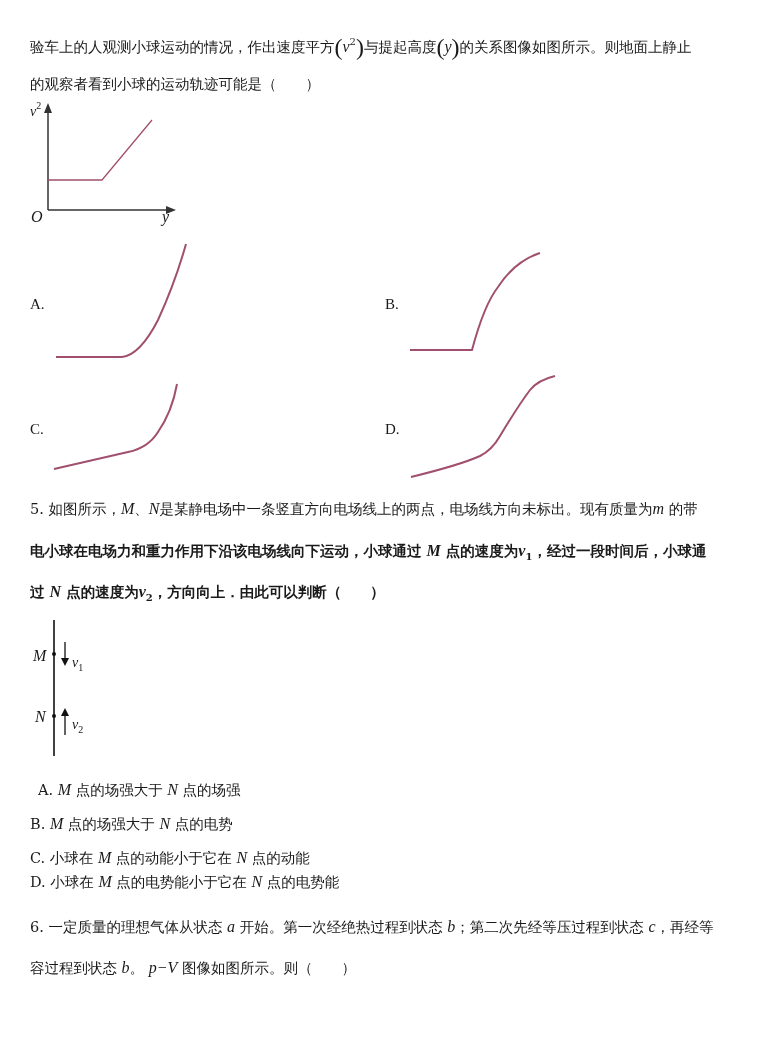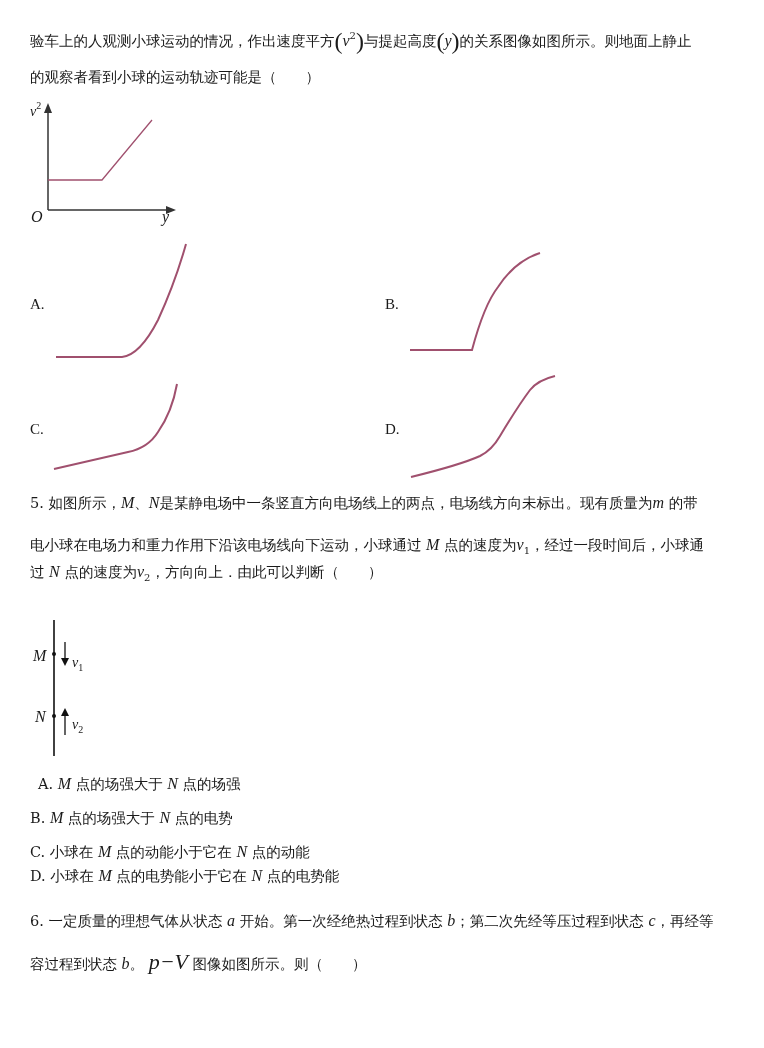--- a/index.html
+++ b/index.html
@@ -3,21 +3,21 @@
 <meta charset="utf-8">
 <style>
   html, body { margin: 0; padding: 0; background: #ffffff; }
   body {
     width: 764px; height: 1048px; position: relative; overflow: hidden;
     font-family: "DejaVu Serif", "Liberation Serif", serif;
     color: #1a1a1a;
   }
   .line {
     position: absolute; left: 30px;
-    font-size: 14.5px; white-space: nowrap; line-height: 15px;
+    font-size: 14.5px; white-space: nowrap; line-height: 28px;
   }
   .it { font-family: "Liberation Serif", serif; font-style: italic; font-size: 16px; }
   .paren { font-family: "Liberation Serif", serif; font-size: 24px; vertical-align: -3px; font-weight: 300; }
   .sub { font-size: 10px; vertical-align: -4px; font-style: normal; }
   .sup { font-size: 10px; vertical-align: 7px; font-style: normal; }
   .label { position: absolute; font-family: "Liberation Serif", serif; font-size: 15px; }
   svg { position: absolute; overflow: visible; }
 </style>
 </head>
 <body>
@@ -56,24 +56,24 @@
 </svg>
 
 <span class="label" style="left:385px;top:421px;">D.</span>
 <svg width="200" height="115" style="left:380px;top:370px;">
   <path d="M31,107 Q80,95 100,86 Q112,80 120,66 Q138,36 150,20 Q158,10 175,6" fill="none" stroke="#a0506e" stroke-width="2"></path>
 </svg>
 
 <div class="line" style="top:495px;">
   <span>5. 如图所示，</span><span class="it">M</span><span>、</span><span class="it">N</span><span>是某静电场中一条竖直方向电场线上的两点，电场线方向未标出。现有质量为</span><span class="it">m</span> <span>的带</span>
 </div>
-<div class="line" style="top:537px;">
+<div class="line" style="top:537px;font-weight:bold;">
   <span>电小球在电场力和重力作用下沿该电场线向下运动，小球通过</span> <span class="it">M</span> <span>点的速度为</span><span class="it">v</span><span class="sub">1</span><span>，经过一段时间后，小球通</span>
 </div>
-<div class="line" style="top:564px;">
+<div class="line" style="top:578px;font-weight:bold;">
   <span>过</span> <span class="it">N</span> <span>点的速度为</span><span class="it">v</span><span class="sub">2</span><span>，方向向上．由此可以判断（　　）</span>
 </div>
 
 <div>
   <svg width="80" height="150" style="left:0;top:610px;">
     <line x1="54" y1="10" x2="54" y2="146" stroke="#111" stroke-width="1.6"></line>
     <circle cx="54" cy="44" r="2" fill="#111"></circle>
     <circle cx="54" cy="106" r="2" fill="#111"></circle>
     <line x1="65" y1="32" x2="65" y2="52" stroke="#111" stroke-width="1.3"></line>
     <polygon points="61,48 65,56 69,48" fill="#111"></polygon>
@@ -96,14 +96,14 @@
   <span>C.  小球在 </span><span class="it">M</span><span> 点的动能小于它在 </span><span class="it">N</span><span> 点的动能</span>
 </div>
 <div class="line" style="top:868px;text-align:right;">
   <span>D.  小球在 </span><span class="it">M</span><span> 点的电势能小于它在 </span><span class="it">N</span><span> 点的电势能</span>
 </div>
 
 <div class="line" style="top:913px;">
   <span>6. 一定质量的理想气体从状态 </span><span class="it">a</span><span> 开始。第一次经绝热过程到状态 </span><span class="it">b</span><span>；第二次先经等压过程到状态 </span><span class="it">c</span><span>，再经等</span>
 </div>
 <div class="line" style="top:954px;">
-  <span>容过程到状态 </span><span class="it">b</span><span>。 </span><span class="it" style="font-size:22px;">p−V</span><span> 图像如图所示。则（　　）</span>
+  <span>容过程到状态 </span><span class="it">b</span><span>。 </span><span class="it" style="font-size:16px;">p−V</span><span> 图像如图所示。则（　　）</span>
 </div>
 
 </body></html>

